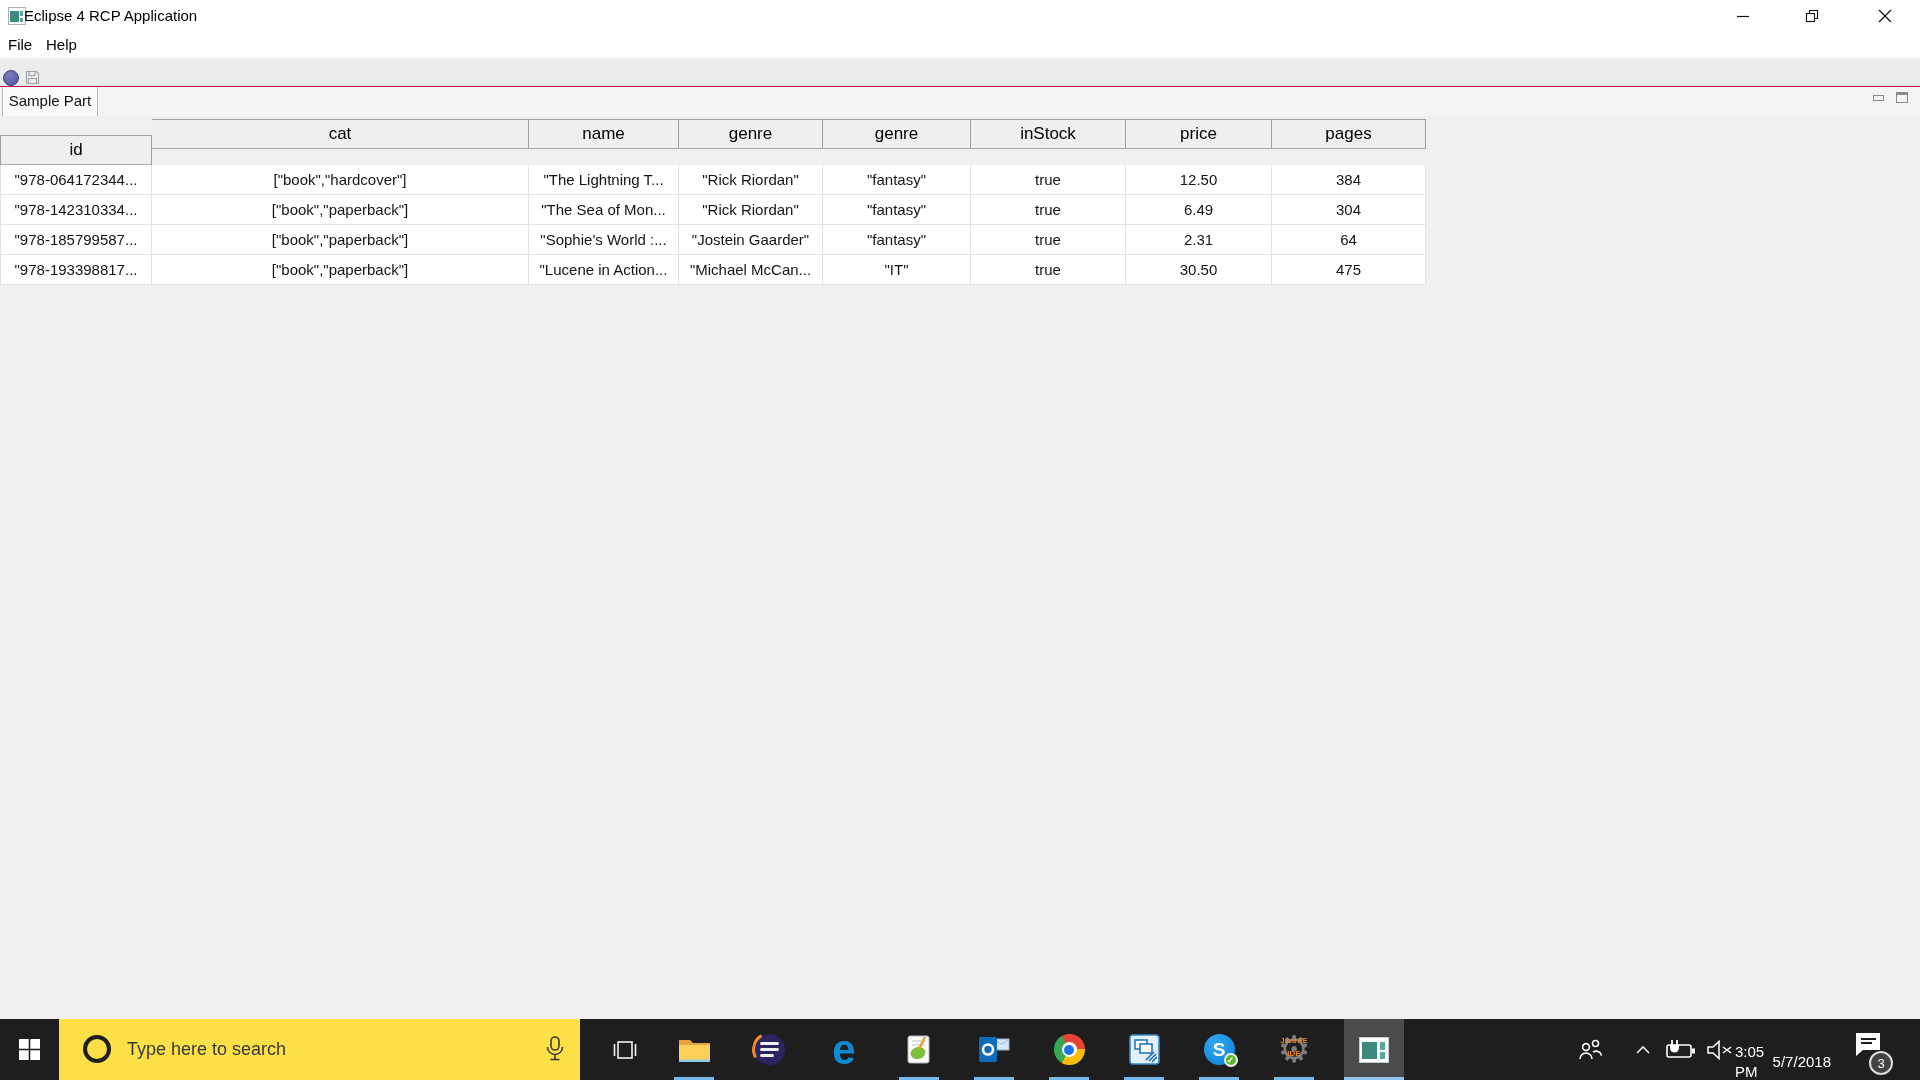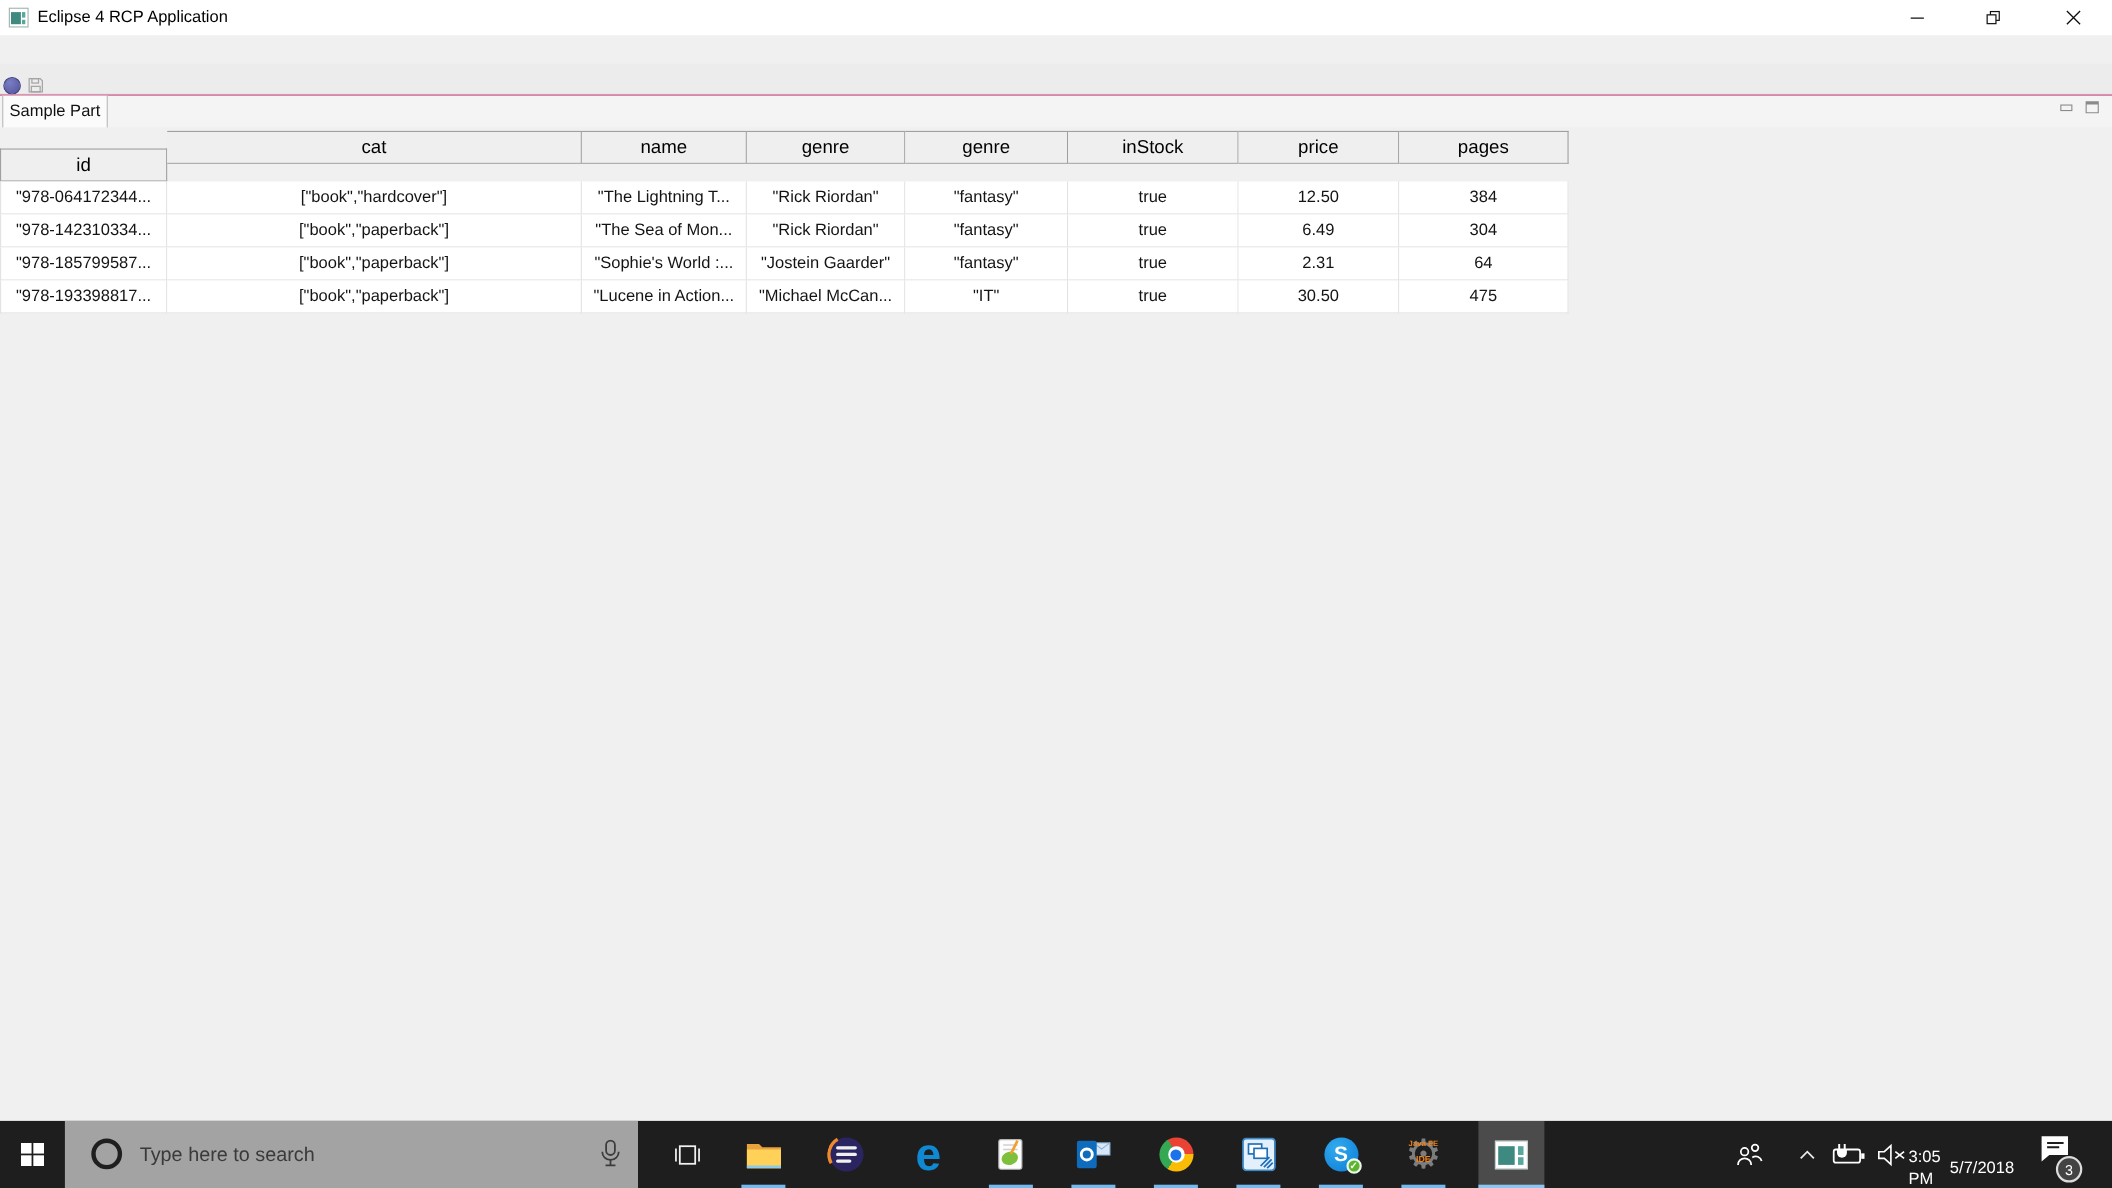--- a/index.html
+++ b/index.html
@@ -6,21 +6,21 @@
   html,body { width:1920px; height:1080px; overflow:hidden; }
   body { font-family:"Liberation Sans", sans-serif; background:#f0f0f0; position:relative; }
   .screen { position:absolute; inset:0; width:1920px; height:1080px; background:#f0f0f0; }
 
   
   .titlebar { position:absolute; left:0; top:0; width:1920px; height:32px; background:#ffffff; }
   .title-icon { position:absolute; left:8px; top:7px; width:18px; height:18px; background:#fff; border:1px solid #9fb3b0; }
   .title-icon .pane-main { position:absolute; left:1px; top:3px; width:9px; height:11px; background:#3f8a80; }
   .title-icon .pane-bar1 { position:absolute; right:2px; top:3px; width:3px; height:5px; background:#57a79c; }
   .title-icon .pane-bar2 { position:absolute; right:2px; top:10px; width:3px; height:4px; background:#57a79c; }
-  .title-text { position:absolute; left:34px; top:0; height:32px; line-height:32px; font-size:15px; color:#000;text-align:right; }
+  .title-text { position:absolute; left:24px; top:0; height:32px; line-height:32px; font-size:15px; color:#000;text-align:right; }
   .winbtn { position:absolute; top:0; width:46px; height:32px; display:flex; align-items:center; justify-content:center; }
   .winbtn.min { left:1720px; } .winbtn.max { left:1789px; } .winbtn.close { left:1862px; }
 
   .menubar { position:absolute; left:0; top:32px; width:1920px; height:26px; background:#ffffff; }
   .menu-item { position:absolute; top:0; height:26px; line-height:25px; font-size:15px; color:#000; padding:0 6px; }
   .menu-file { left:2px; } .menu-help { left:40px; }
 
   .toolbar { position:absolute; left:0; top:58px; width:1920px; height:28px; background:#ececec; border-bottom:1px solid #e0e0e0; }
   .tool-run { position:absolute; left:3px; top:12px; width:16px; height:16px; border-radius:50%;
               background:radial-gradient(circle at 35% 30%, #7b7ec4, #50539a); border:1px solid #3c3e7c; }
@@ -44,21 +44,21 @@
         background:#efefef; border-top:1px solid #9f9f9f; border-right:1px solid #9f9f9f; border-bottom:1px solid #a8a8a8; }
   .th.first { border-left:1px solid #9f9f9f;margin-top:16px; }
   .td { height:30px; line-height:29px; text-align:center; font-size:15px; color:#141414;
         background:#ffffff; border-right:1px solid #e2e2e2; border-bottom:1px solid #e2e2e2;
         white-space:nowrap; overflow:hidden; }
   .td.first { border-left:1px solid #e2e2e2; }
 
   
   .taskbar { position:absolute; left:0; top:1019px; width:1920px; height:61px; background:#1e1e1e; }
   .start-btn { position:absolute; left:0; top:0; width:59px; height:61px; display:flex; align-items:center; justify-content:center; }
-  .searchbox { position:absolute; left:59px; top:0; width:521px; height:61px; background:#a3a3a3; }
+  .searchbox { position:absolute; left:59px; top:0; width:521px; height:61px; background:#fde047; }
   .cortana-ring { position:absolute; left:24px; top:16px; width:28px; height:28px; border-radius:50%; border:4px solid #1f1f1f; background:transparent; }
   .search-input { position:absolute; left:68px; top:0; width:370px; height:61px; border:none; outline:none; background:transparent;
                   font-family:"Liberation Sans", sans-serif; font-size:18px; color:#3a3a3a; }
   .search-input::placeholder { color:#3a3a3a; opacity:1; }
   .mic { position:absolute; left:486px; top:17px; }
   .taskview-btn { position:absolute; left:600px; top:0; width:50px; height:61px; display:flex; align-items:center; justify-content:center; }
 
   .appbtn { position:absolute; top:0; width:60px; height:61px; display:flex; align-items:center; justify-content:center; }
   .appbtn .underline { position:absolute; left:10px; bottom:0; width:40px; height:3px; background:#76b9ed; }
   .appbtn.active { background:rgba(255,255,255,0.20); }
@@ -127,20 +127,24 @@
           <rect x="1.5" y="4.5" width="8" height="8" fill="#fff"></rect>
       </svg>
     </div>
     <div class="winbtn close">
       <svg width="14" height="14" viewBox="0 0 14 14">
           <path d="M1 1 L13 13 M13 1 L1 13" stroke="#111" stroke-width="1.2"></path>
         </svg>
     </div>
   </div>
 
+  <div class="menubar">
+    <div class="menu-item menu-file">File</div>
+    <div class="menu-item menu-help">Help</div>
+  </div>
 
   <div class="toolbar">
     <div class="tool-run"></div>
     <div class="tool-save">
       <svg width="15" height="15" viewBox="0 0 15 15" fill="none" stroke="#a3a3a3" stroke-width="1.1">
         <path d="M1.5 1.5 h10 l2 2 v10 h-12 z"></path>
         <rect x="4" y="1.5" width="6" height="4"></rect>
         <rect x="3.5" y="8.5" width="8" height="5"></rect>
       </svg>
     </div>

